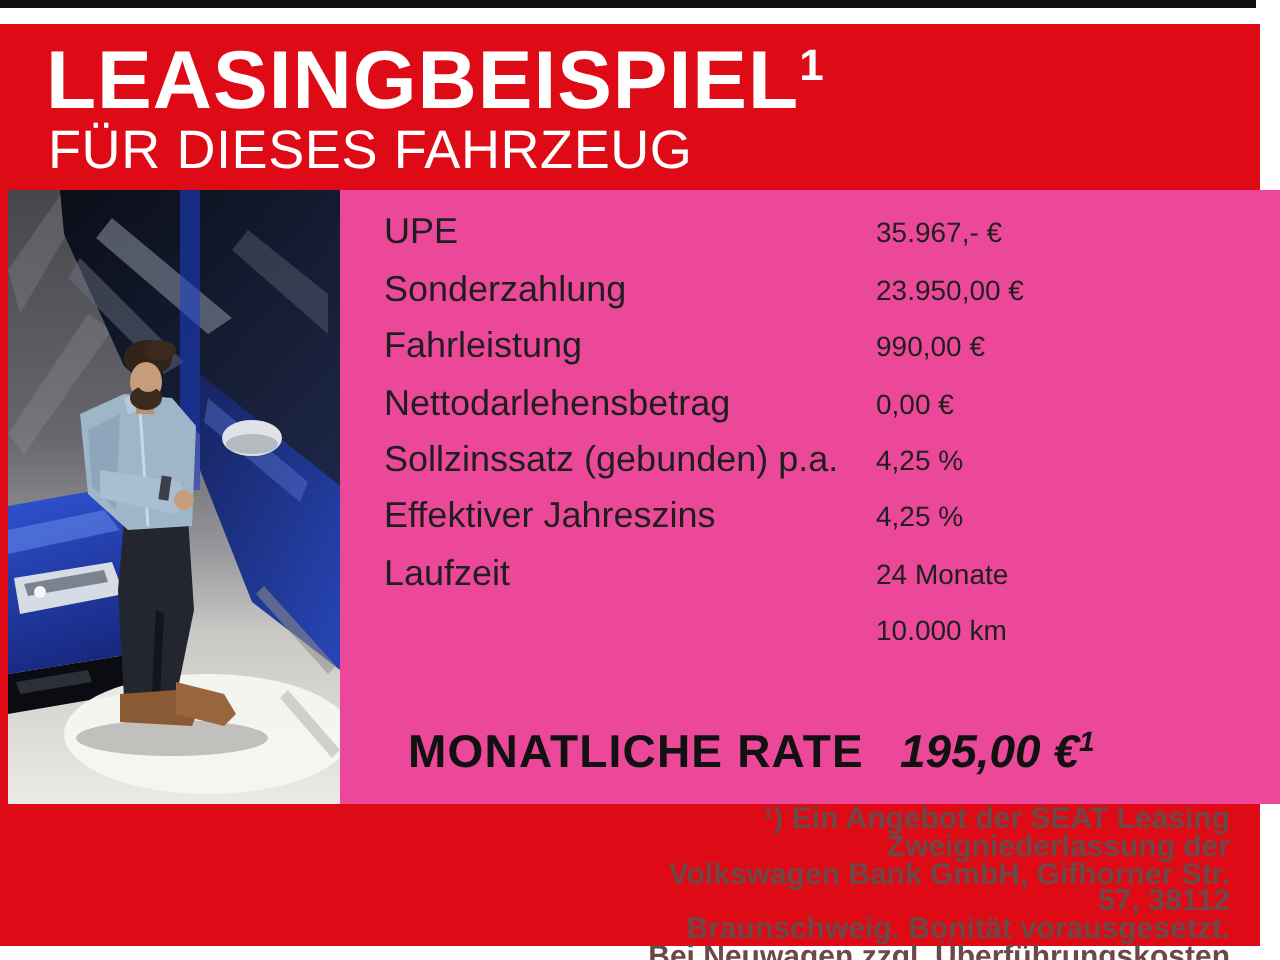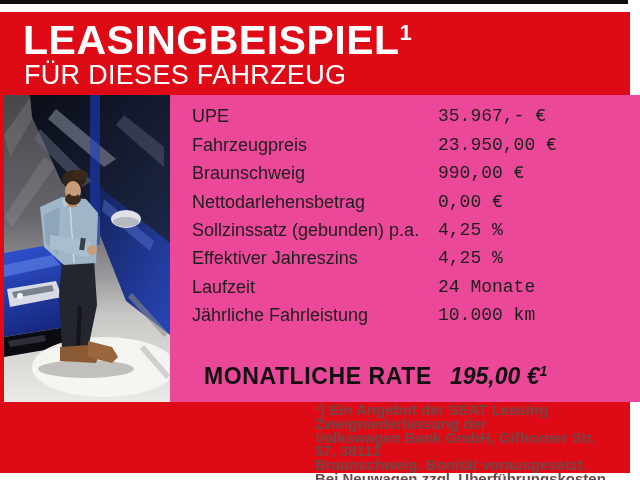--- a/index.html
+++ b/index.html
@@ -1,29 +1,29 @@
 <!DOCTYPE html>
 <html><head>
 <meta charset="utf-8">
 <style>
   html,body{margin:0;padding:0;background:#ffffff;}
   body{width:640px;height:480px;font-family:"Liberation Sans", sans-serif;-webkit-font-smoothing:antialiased;}
-  .stage{position:relative;width:640px;height:480px;background:#ffffff;overflow:hidden;}
+  .stage{position:relative;width:640px;height:480px;background:#ffffff;overflow:hidden;text-align:right;}
   .top-bar{position:absolute;left:0;top:0;width:628px;height:4px;background:#0f0f0f;}
   .red-bg{position:absolute;left:0;top:12px;width:630px;height:461px;background:#de0b16;}
   .headline{position:absolute;left:23px;top:19px;color:#ffffff;font-size:41px;font-weight:bold;line-height:1.05;letter-spacing:0.5px;white-space:nowrap;}
   .headline .sup{font-size:22px;vertical-align:14px;font-weight:bold;}
   .subheadline{position:absolute;left:24px;top:60px;color:#ffffff;font-size:27px;font-weight:normal;letter-spacing:0.3px;white-space:nowrap;}
   .photo{position:absolute;left:4px;top:95px;width:166px;height:307px;overflow:hidden;}
   .photo svg{display:block;}
   .panel{position:absolute;left:170px;top:95px;width:513px;height:307px;background:#ec4899;}
   .rows{position:absolute;left:0;top:7px;right:0;}
   .prow{position:relative;height:28.45px;}
   .prow .lbl{position:absolute;left:22px;top:50%;transform:translateY(-50%);font-size:18px;color:#1e1e1e;white-space:nowrap;}
-  .prow .val{position:absolute;left:268px;top:50%;transform:translateY(-50%);font-size:18px;color:#1e1e1e;white-space:nowrap;font-family:Liberation Mono, monospace;}
+  .prow .val{position:absolute;left:268px;top:50%;transform:translateY(-50%);font-size:14px;color:#1e1e1e;white-space:nowrap;}
   .rate-row{position:absolute;left:12px;top:264px;right:0;height:34px;}
   .rate-row .lbl{position:absolute;left:22px;top:50%;transform:translateY(-50%);font-size:23px;font-weight:800;letter-spacing:0.6px;color:#111111;white-space:nowrap;}
   .rate-row .val{position:absolute;left:268px;top:50%;transform:translateY(-50%);font-size:23px;font-weight:800;color:#111111;white-space:nowrap;font-style:italic;}
   .rate-row .sup{font-size:14px;vertical-align:8px;}
   .footnote{position:absolute;left:315px;top:403px;width:300px;font-size:15px;font-weight:bold;line-height:13.8px;color:#6e4747;}
 </style>
 </head>
 <body>
 
 <div class="stage">
@@ -99,45 +99,44 @@
     </svg>
   </div>
 
   <div class="panel">
     <div class="rows">
       <div class="prow">
           <span class="lbl">UPE</span>
           <span class="val">35.967,- €</span>
         </div>
       <div class="prow">
-          <span class="lbl">Fahrzeugpreis</span>
+          <span class="lbl">Sonderzahlung</span>
           <span class="val">23.950,00 €</span>
         </div>
       <div class="prow">
-          <span class="lbl">Braunschweig</span>
+          <span class="lbl">Fahrleistung</span>
           <span class="val">990,00 €</span>
         </div>
       <div class="prow">
           <span class="lbl">Nettodarlehensbetrag</span>
           <span class="val">0,00 €</span>
         </div>
       <div class="prow">
           <span class="lbl">Sollzinssatz (gebunden) p.a.</span>
           <span class="val">4,25 %</span>
         </div>
       <div class="prow">
           <span class="lbl">Effektiver Jahreszins</span>
           <span class="val">4,25 %</span>
         </div>
       <div class="prow">
           <span class="lbl">Laufzeit</span>
           <span class="val">24 Monate</span>
         </div>
       <div class="prow">
-          <span class="lbl">Jährliche Fahrleistung</span>
           <span class="val">10.000 km</span>
         </div>
     </div>
     <div class="rate-row">
       <span class="lbl">MONATLICHE RATE</span>
       <span class="val"><span>195,00 €</span><span class="sup">1</span></span>
     </div>
   </div>
 
   <div class="footnote">

